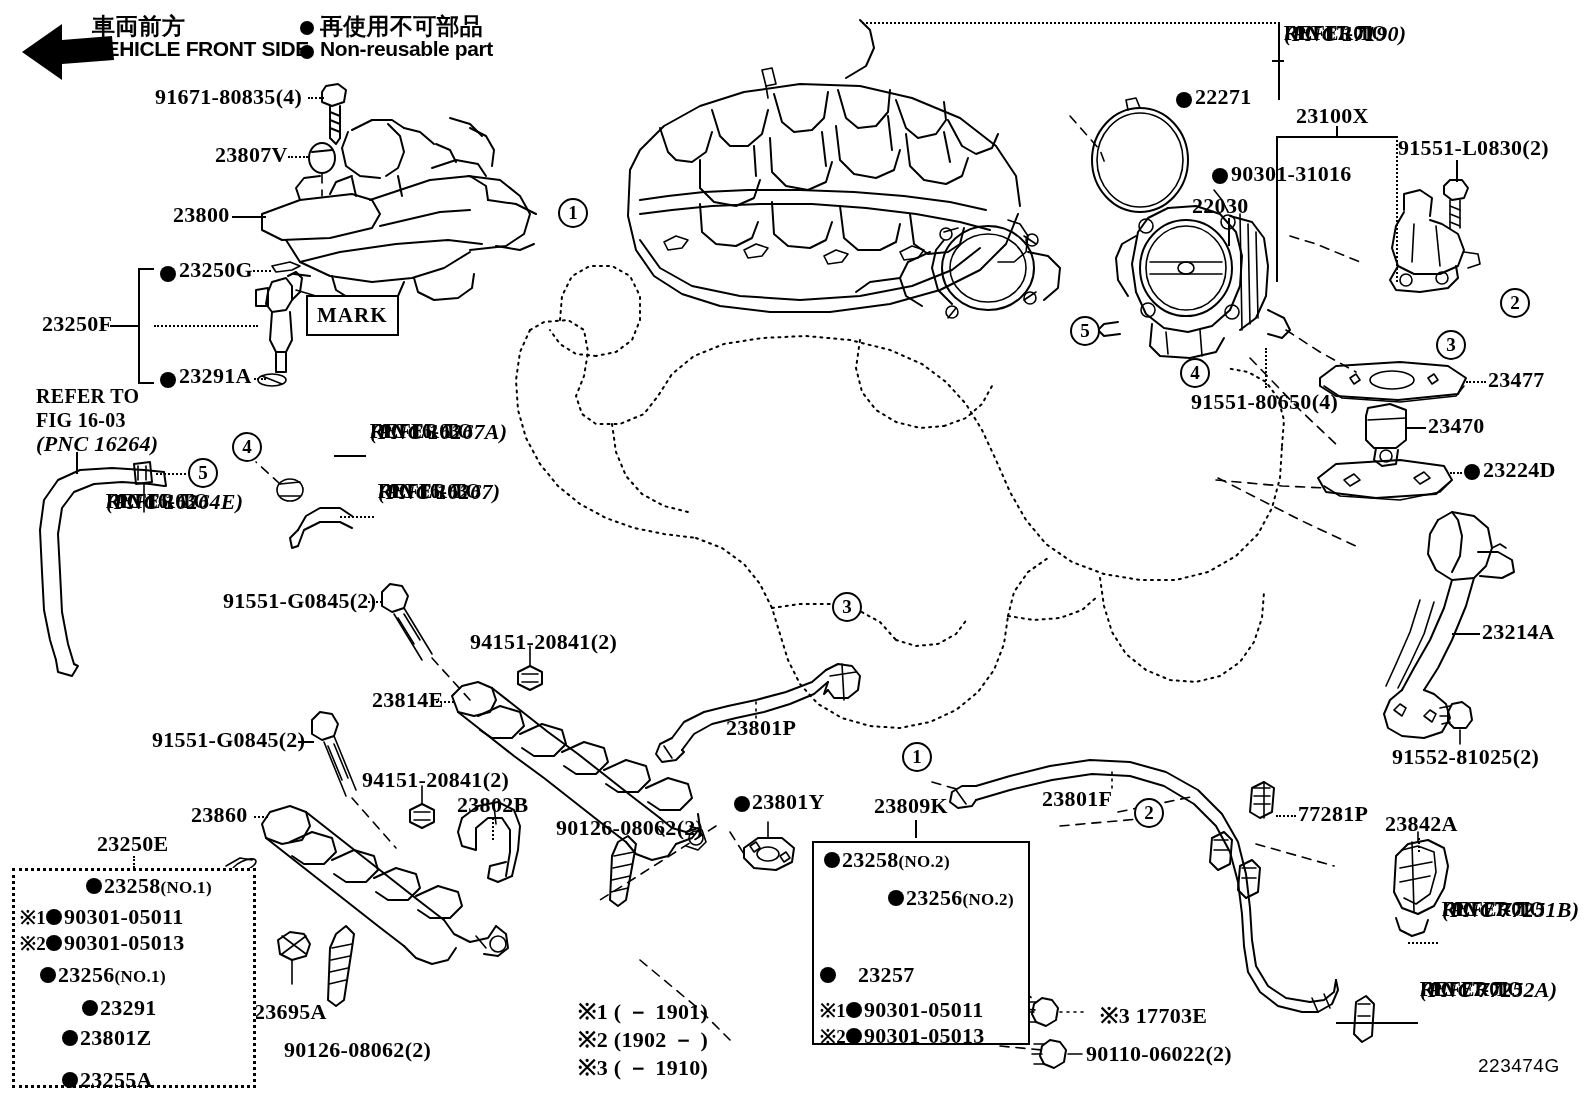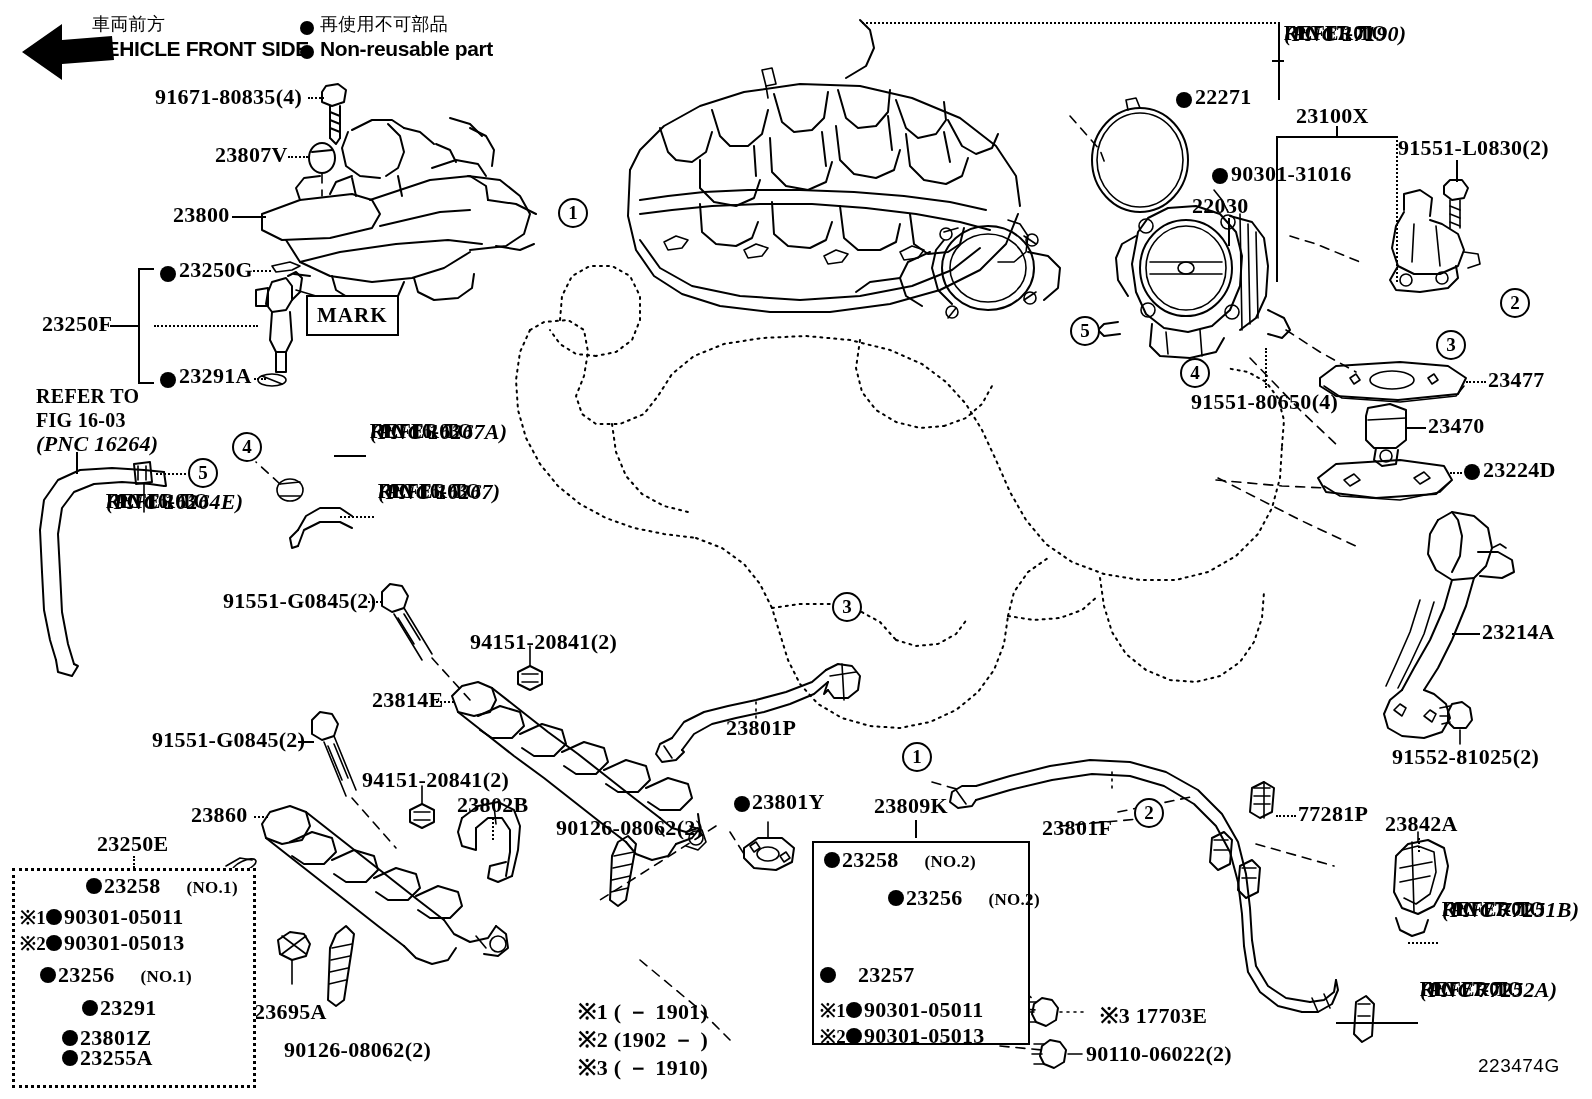--- a/index.html
+++ b/index.html
@@ -16,22 +16,22 @@
     position:absolute;
     font-family:"Liberation Serif", serif;
     font-weight:bold;
     font-size:22px;
     letter-spacing:0.3px;
     white-space:nowrap;
     line-height:1.08;
     color:#000;
   }
   .lbl.sm{font-size:19px;}
-  .lbl.xs{font-size:17px;padding-left:26px;}
-  .lbl.jp{font-family:"DejaVu Sans", sans-serif;font-weight:normal;font-size:18px;}
+  .lbl.xs{font-size:17px;}
+  .lbl.jp{font-family:"DejaVu Sans", sans-serif;font-weight:bold;font-size:23px;}
   .lbl.sans{font-family:"Liberation Sans", sans-serif;font-weight:bold;font-size:21px;letter-spacing:-0.4px;}
   .lbl.refer{font-size:20px;line-height:1.18;}
   .lbl.pnc{font-size:22px;font-style:italic;}
   .lbl.code{font-family:"Liberation Sans", sans-serif;font-weight:normal;font-size:19px;letter-spacing:0.5px;}
 
   
   .bullet{
     display:inline-block;
     width:14px;height:14px;
     border-radius:50%;
@@ -692,21 +692,21 @@
 
   <div class="lbl" style="left:254px;top:1000px;">23695A</div>
 
   <div class="lbl" style="left:284px;top:1038px;">90126-08062(2)</div>
 
   <div class="lbl" style="left:556px;top:816px;">90126-08062(2)</div>
 
   <span class="bullet big" style="position:absolute;left:734px;top:796px;"></span>
   <div class="lbl" style="left:752px;top:790px;">23801Y</div>
 
-  <div class="lbl" style="left:1042px;top:816px;">23801F</div>
+  <div class="lbl" style="left:1042px;top:787px;">23801F</div>
 
   <div class="lbl" style="left:1298px;top:802px;">77281P</div>
   <div class="ln dot-h" style="left:1276px;top:815px;width:20px;"></div>
 
   <div class="lbl" style="left:1385px;top:812px;">23842A</div>
   <div class="ln dot-v" style="left:1418px;top:838px;height:14px;"></div>
 
   <div class="lbl" style="left:1100px;top:1004px;">※3 17703E</div>
 
   <div class="lbl" style="left:1086px;top:1042px;">90110-06022(2)</div>
@@ -760,21 +760,21 @@
     </div>
 
     <div style="position:absolute;left:62px;top:122px;white-space:nowrap;">
       <span class="bullet big"></span><span class="lbl" style="position:relative;">23291</span>
     </div>
 
     <div style="position:absolute;left:42px;top:152px;white-space:nowrap;">
       <span class="bullet big"></span><span class="lbl" style="position:relative;">23801Z</span>
     </div>
 
-    <div style="position:absolute;left:42px;top:172px;white-space:nowrap;">
+    <div style="position:absolute;left:42px;top:194px;white-space:nowrap;">
       <span class="bullet big"></span><span class="lbl" style="position:relative;">23255A</span>
     </div>
   </div>
 
   <div class="lbl" style="left:874px;top:794px;">23809K</div>
   <div class="ln v" style="left:915px;top:820px;height:18px;"></div>
   <div class="inset" style="left:812px;top:841px;width:218px;height:204px;"></div>
 
   <div style="position:absolute;left:818px;top:848px;width:212px;">
     <div style="position:absolute;left:6px;top:0;white-space:nowrap;">

